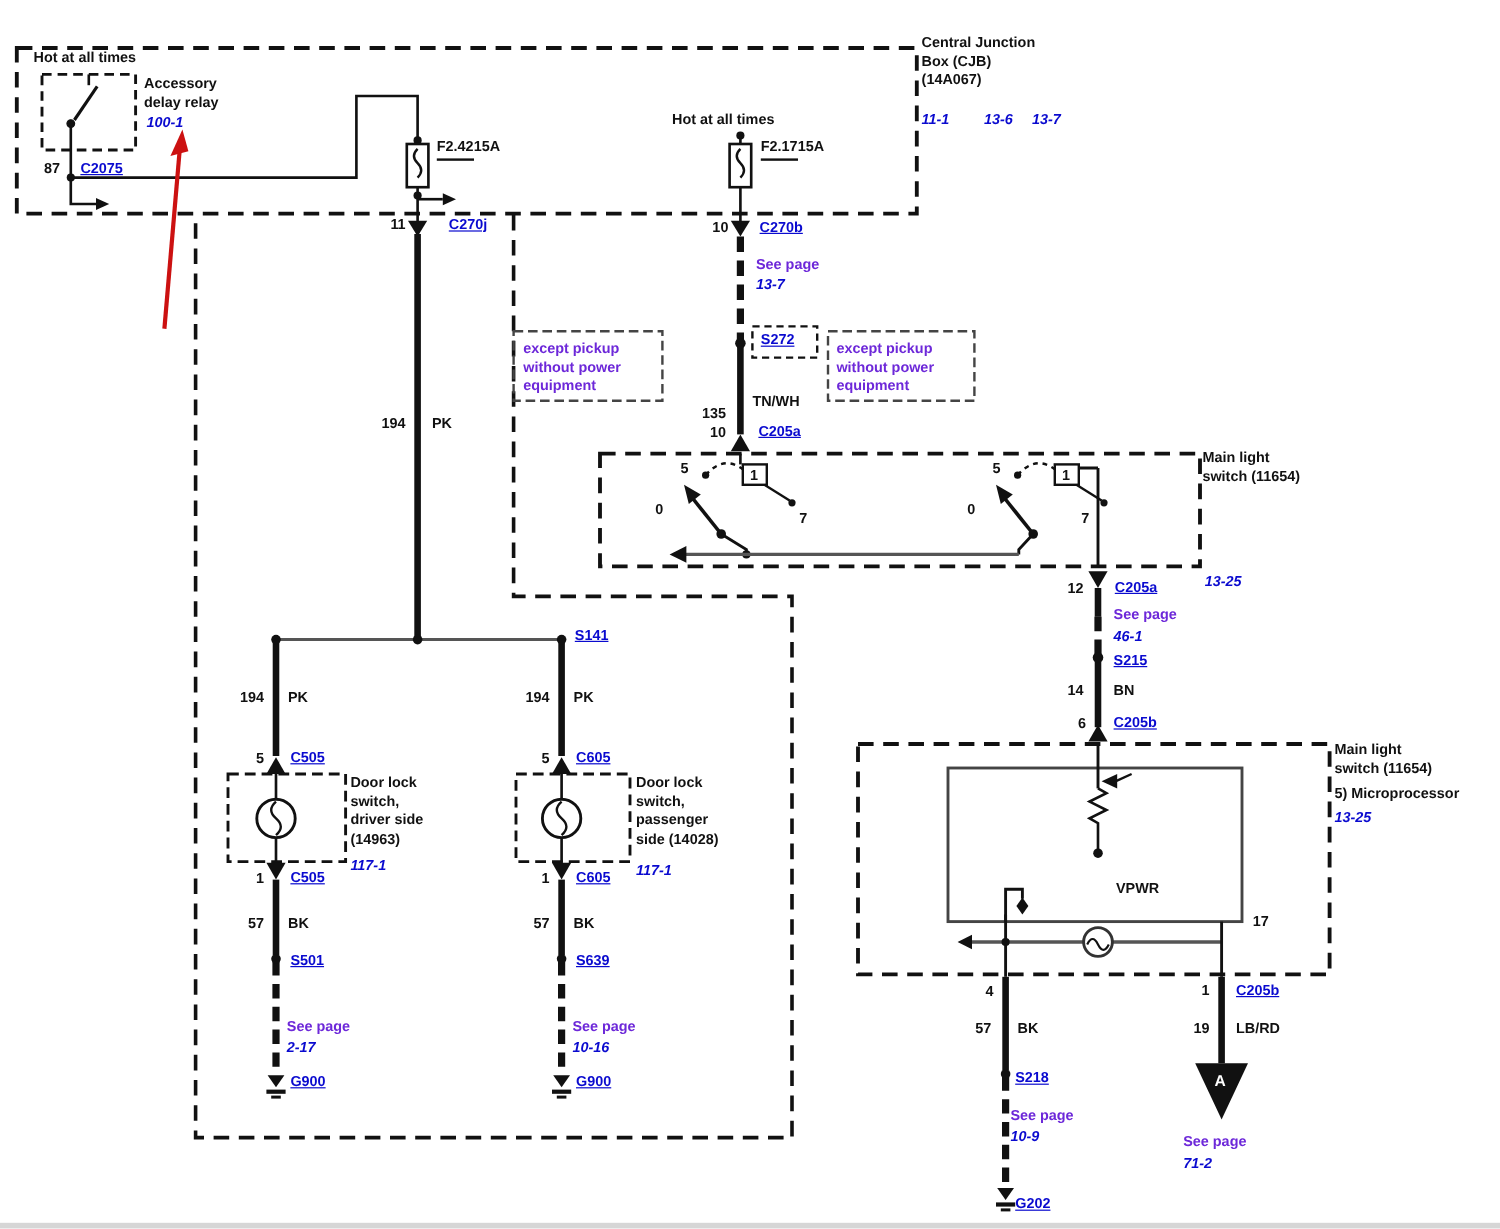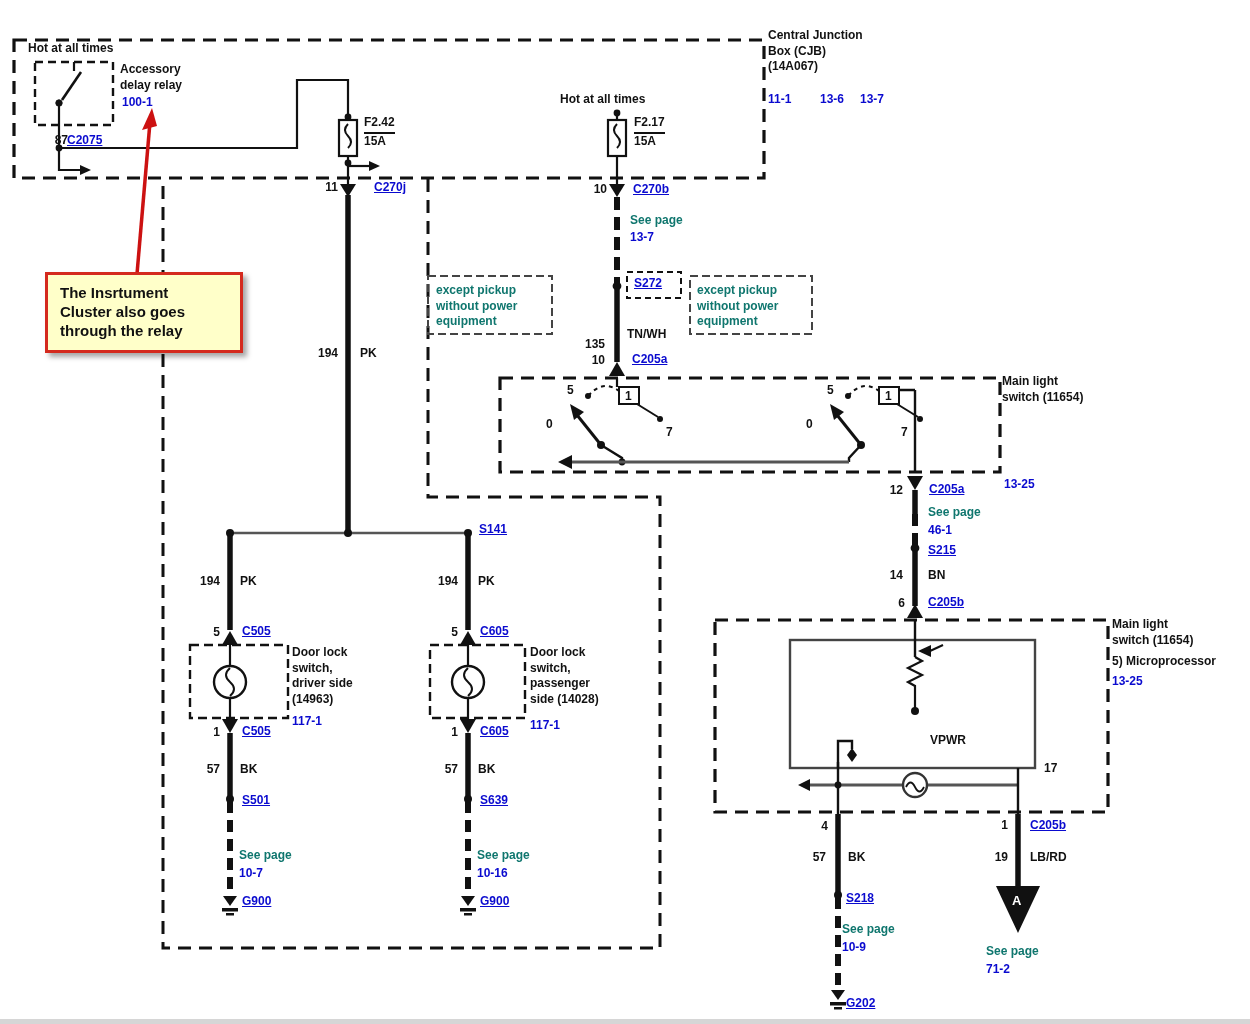--- a/index.html
+++ b/index.html
@@ -3,23 +3,23 @@
 <meta charset="utf-8">
 <style>
   html,body{margin:0;padding:0;background:#fff;}
   #stage{position:relative;width:1250px;height:1024px;background:#fff;overflow:hidden;
          font-family:"Liberation Sans",sans-serif;}
   #wires{position:absolute;left:0;top:0;}
   .lbl{position:absolute;font-weight:bold;font-size:12px;color:var(--ink);
        white-space:pre-line;line-height:1.3;}
   .ra{transform:translateX(-100%);}
   .link{color:var(--link);text-decoration:underline;cursor:pointer;}
-  .pref{color:var(--link);}
-  .gray{color:#0f766e;}
-  .frac{display:flex;flex-direction:column;}
+  .pref{color:var(--link);font-style:italic;}
+  .gray{color:#6d28d9;}
+  .frac{display:flex;}
   .frac .fname{border-bottom:2px solid var(--ink);padding-bottom:1px;}
   .callout{position:absolute;left:45px;top:272px;width:172px;background:var(--callout-bg);
            border:3px solid var(--callout-border);padding:9px 8px 10px 12px;
            font-weight:bold;font-size:15px;color:#111;white-space:pre-line;line-height:1.25;
            box-shadow:4px 4px 5px rgba(0,0,0,.35);}
   .amark{position:absolute;color:#fff;font-weight:bold;font-size:13px;}
   .edge-bottom{position:absolute;left:0;bottom:0;width:100%;height:5px;background:var(--edge);}
 </style>
 </head>
 <body>
@@ -200,21 +200,21 @@
   <g>
     <path d="M137,274 L150,122" stroke="#CC1111" stroke-width="3.5" fill="none"></path>
     <polygon points="152,108 142,130 157,126" fill="#CC1111"></polygon>
   </g>
 </svg>
 
 <div class="lbl" style="left:28px;top:41px">Hot at all times</div>
 <div class="lbl" style="left:120px;top:62px">Accessory
 delay relay</div>
 <div class="lbl pref" style="left:122px;top:95px">100-1</div>
-<div class="lbl ra" style="left:68px;top:133px">87</div>
+<div class="lbl ra" style="left:50px;top:133px">87</div>
 <div class="lbl link" style="left:67px;top:133px">C2075</div>
 <div class="lbl frac" style="left:364px;top:115px"><span class="fname">F2.42</span><span>15A</span></div>
 <div class="lbl ra" style="left:338px;top:180px">11</div>
 <div class="lbl link" style="left:374px;top:180px">C270j</div>
 <div class="lbl ra" style="left:338px;top:346px">194</div>
 <div class="lbl" style="left:360px;top:346px">PK</div>
 <div class="lbl" style="left:768px;top:28px">Central Junction
 Box (CJB)
 (14A067)</div>
 <div class="lbl pref" style="left:768px;top:92px">11-1</div>
@@ -294,39 +294,36 @@
 switch,
 driver side
 (14963)</div>
 <div class="lbl pref" style="left:292px;top:714px">117-1</div>
 <div class="lbl ra" style="left:220px;top:725px">1</div>
 <div class="lbl link" style="left:242px;top:724px">C505</div>
 <div class="lbl ra" style="left:220px;top:762px">57</div>
 <div class="lbl" style="left:240px;top:762px">BK</div>
 <div class="lbl link" style="left:242px;top:793px">S501</div>
 <div class="lbl gray" style="left:239px;top:848px">See page</div>
-<div class="lbl pref" style="left:239px;top:866px">10-7</div>
+<div class="lbl pref" style="left:239px;top:866px">2-17</div>
 <div class="lbl link" style="left:242px;top:894px">G900</div>
 
 <div class="lbl ra" style="left:458px;top:574px">194</div>
 <div class="lbl" style="left:478px;top:574px">PK</div>
 <div class="lbl ra" style="left:458px;top:625px">5</div>
 <div class="lbl link" style="left:480px;top:624px">C605</div>
 <div class="lbl" style="left:530px;top:645px">Door lock
 switch,
 passenger
 side (14028)</div>
 <div class="lbl pref" style="left:530px;top:718px">117-1</div>
 <div class="lbl ra" style="left:458px;top:725px">1</div>
 <div class="lbl link" style="left:480px;top:724px">C605</div>
 <div class="lbl ra" style="left:458px;top:762px">57</div>
 <div class="lbl" style="left:478px;top:762px">BK</div>
 <div class="lbl link" style="left:480px;top:793px">S639</div>
 <div class="lbl gray" style="left:477px;top:848px">See page</div>
 <div class="lbl pref" style="left:477px;top:866px">10-16</div>
 <div class="lbl link" style="left:480px;top:894px">G900</div>
 
-<div class="callout">The Insrtument
-Cluster also goes
-through the relay</div>
 
 <div class="edge-bottom"></div>
 </div>
 
 </body></html>

